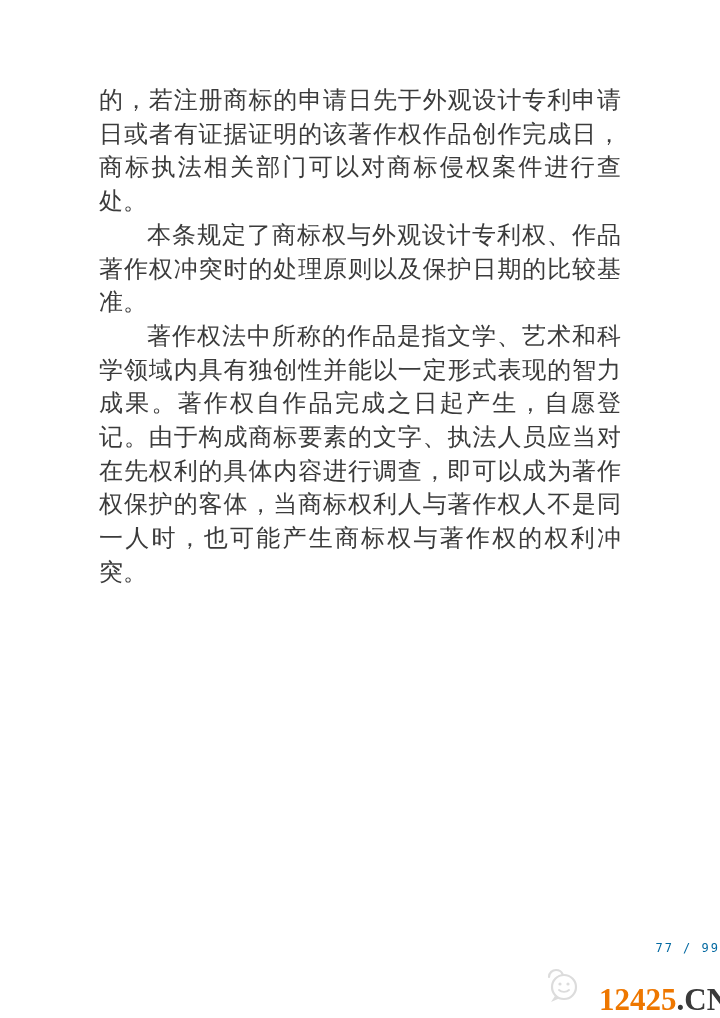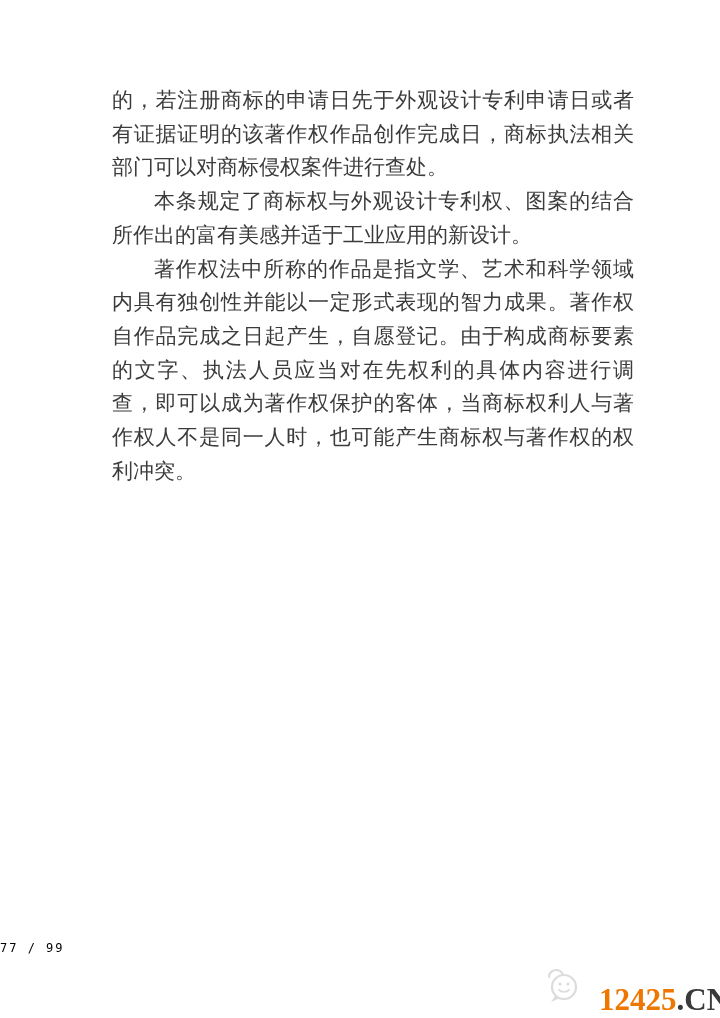--- a/index.html
+++ b/index.html
@@ -14,44 +14,43 @@
     background: #ffffff;
     overflow: hidden;
     font-family: "Liberation Serif", "DejaVu Serif", serif;
   }
   .document-body {
     position: absolute;
     left: 99px;
     top: 84px;
     width: 522px;
     color: #3b3b3b;
-    font-size: 21px;
+    font-size: 24px;
     line-height: 33.7px;
     text-align: justify;
     text-justify: inter-character;
-    margin-left: 13px;
   }
   .document-body p {
     margin: 0;
     padding: 0;
     text-indent: 2em;
     word-break: break-all;
   }
   .document-body p.continuation {
     text-indent: 0;
   }
   .page-number {
     position: absolute;
     top: 941px;
     left: 0;
     width: 720px;
-    text-align: left;
+    text-align: right;
     font-family: "DejaVu Sans Mono", monospace;
     font-size: 12px;
-    color: #000000;
+    color: #0369a1;
     letter-spacing: 2px;
   }
   .watermark {
     position: absolute;
     left: 543px;
     top: 965px;
     width: 175px;
     height: 50px;
   }
   .brand-logo {
@@ -89,21 +88,21 @@
     color: #3a3a3a;
   }
 </style>
 </head>
 <body>
 
 <div class="page">
 
   <div class="document-body">
     <p class="continuation">的，若注册商标的申请日先于外观设计专利申请日或者有证据证明的该著作权作品创作完成日，商标执法相关部门可以对商标侵权案件进行查处。</p>
-    <p>本条规定了商标权与外观设计专利权、图案的结合所作出的富有美感并适于工业应用的新设计。</p>
+    <p>本条规定了商标权与外观设计专利权、作品著作权冲突时的处理原则以及保护日期的比较基准。</p>
     <p>著作权法中所称的作品是指文学、艺术和科学领域内具有独创性并能以一定形式表现的智力成果。著作权自作品完成之日起产生，自愿登记。由于构成商标要素的文字、执法人员应当对在先权利的具体内容进行调查，即可以成为著作权保护的客体，当商标权利人与著作权人不是同一人时，也可能产生商标权与著作权的权利冲突。</p>
   </div>
 
   <div class="page-number">77 / 99</div>
 
   <div class="watermark">
     <span class="brand-logo">
       <svg width="40" height="40" viewBox="0 0 40 40" fill="none" xmlns="http://www.w3.org/2000/svg">
         <path d="M6 10 C6 5.5 9.5 3 13 3 C16 3 18.5 4.5 19.5 7" stroke="#dcdcdc" stroke-width="2.2" stroke-linecap="round"></path>
         <circle cx="21" cy="20" r="12" stroke="#dcdcdc" stroke-width="2.2"></circle>

